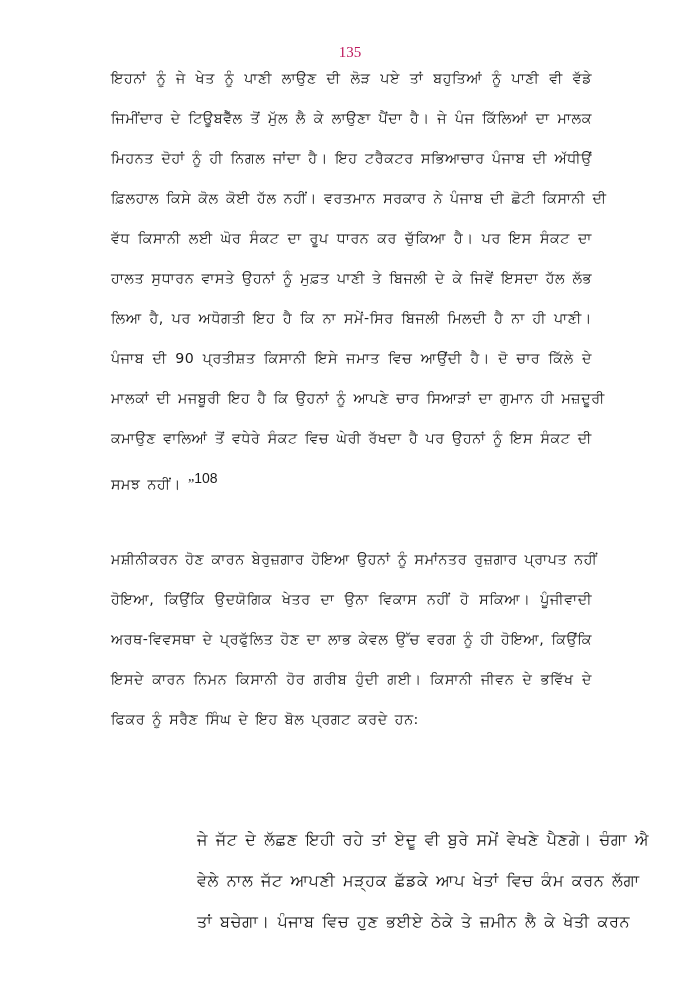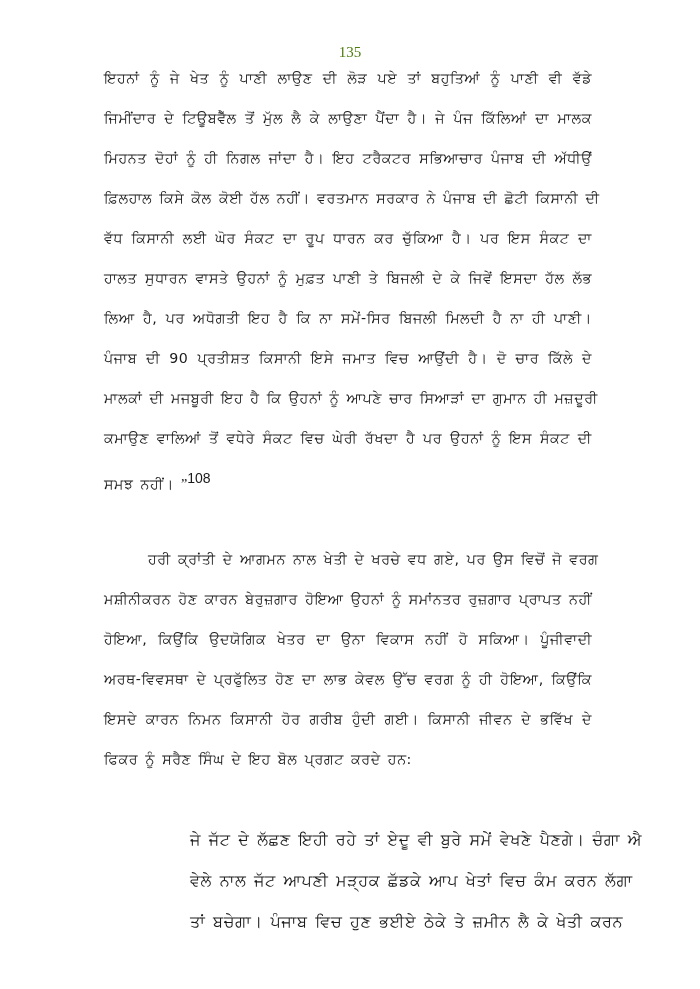--- a/index.html
+++ b/index.html
@@ -16,36 +16,37 @@
       color: #1a1a1a;
     }
     .page-number {
       position: absolute;
       top: 44px;
       left: 0;
       width: 700px;
       text-align: center;
       font-family: "Liberation Serif", "DejaVu Serif", serif;
       font-size: 15px;
-      color: #4d7c0f;
+      color: #be185d;
     }
     .text-block {
       position: absolute;
       left: 104px;
       width: 488px;
       font-size: 14.2px;
       letter-spacing: 0.6px;
       word-spacing: 2px;
     }
     .line {
       height: 40px;
       line-height: 40px;
       white-space: nowrap;
       text-align: justify;
       text-align-last: justify;
+      margin-left: 7px;
     }
     .line.last {
       text-align-last: left;
     }
     .para1 { top: 58px; }
     .para2 { top: 539px; }
     .para2 .line.first { padding-left: 44px; }
     .quote {
       position: absolute;
       top: 819px;
@@ -83,21 +84,20 @@
   <div class="line">ਪੰਜਾਬ ਦੀ 90 ਪ੍ਰਤੀਸ਼ਤ ਕਿਸਾਨੀ ਇਸੇ ਜਮਾਤ ਵਿਚ ਆਉਂਦੀ ਹੈ। ਦੋ ਚਾਰ ਕਿੱਲੇ ਦੇ</div>
   <div class="line">ਮਾਲਕਾਂ ਦੀ ਮਜਬੂਰੀ ਇਹ ਹੈ ਕਿ ਉਹਨਾਂ ਨੂੰ ਆਪਣੇ ਚਾਰ ਸਿਆੜਾਂ ਦਾ ਗੁਮਾਨ ਹੀ ਮਜ਼ਦੂਰੀ</div>
   <div class="line">ਕਮਾਉਣ ਵਾਲਿਆਂ ਤੋਂ ਵਧੇਰੇ ਸੰਕਟ ਵਿਚ ਘੇਰੀ ਰੱਖਦਾ ਹੈ ਪਰ ਉਹਨਾਂ ਨੂੰ ਇਸ ਸੰਕਟ ਦੀ</div>
   <div class="line last">
     <span>ਸਮਝ ਨਹੀਂ।</span>
     <span class="closequote">”</span><sup class="fn">108</sup>
   </div>
 </div>
 
 <div class="text-block para2">
-  <div class="line first">ਹਰੀ ਕ੍ਰਾਂਤੀ ਦੇ ਆਗਮਨ ਨਾਲ ਖੇਤੀ ਦੇ ਖਰਚੇ ਵਧ ਗਏ, ਪਰ ਉਸ ਵਿਚੋਂ ਜੋ ਵਰਗ</div>
   <div class="line">ਮਸ਼ੀਨੀਕਰਨ ਹੋਣ ਕਾਰਨ ਬੇਰੁਜ਼ਗਾਰ ਹੋਇਆ ਉਹਨਾਂ ਨੂੰ ਸਮਾਂਨਤਰ ਰੁਜ਼ਗਾਰ ਪ੍ਰਾਪਤ ਨਹੀਂ</div>
   <div class="line">ਹੋਇਆ, ਕਿਉਂਕਿ ਉਦਯੋਗਿਕ ਖੇਤਰ ਦਾ ਉਨਾ ਵਿਕਾਸ ਨਹੀਂ ਹੋ ਸਕਿਆ। ਪੂੰਜੀਵਾਦੀ</div>
   <div class="line">ਅਰਥ-ਵਿਵਸਥਾ ਦੇ ਪ੍ਰਫੁੱਲਿਤ ਹੋਣ ਦਾ ਲਾਭ ਕੇਵਲ ਉੱਚ ਵਰਗ ਨੂੰ ਹੀ ਹੋਇਆ, ਕਿਉਂਕਿ</div>
   <div class="line">ਇਸਦੇ ਕਾਰਨ ਨਿਮਨ ਕਿਸਾਨੀ ਹੋਰ ਗਰੀਬ ਹੁੰਦੀ ਗਈ। ਕਿਸਾਨੀ ਜੀਵਨ ਦੇ ਭਵਿੱਖ ਦੇ</div>
   <div class="line last">ਫਿਕਰ ਨੂੰ ਸਰੈਣ ਸਿੰਘ ਦੇ ਇਹ ਬੋਲ ਪ੍ਰਗਟ ਕਰਦੇ ਹਨ:</div>
 </div>
 
 <div class="quote">
   <div class="line">ਜੇ ਜੱਟ ਦੇ ਲੱਛਣ ਇਹੀ ਰਹੇ ਤਾਂ ਏਦੂ ਵੀ ਬੁਰੇ ਸਮੇਂ ਵੇਖਣੇ ਪੈਣਗੇ। ਚੰਗਾ ਐ</div>
   <div class="line">ਵੇਲੇ ਨਾਲ ਜੱਟ ਆਪਣੀ ਮੜ੍ਹਕ ਛੱਡਕੇ ਆਪ ਖੇਤਾਂ ਵਿਚ ਕੰਮ ਕਰਨ ਲੱਗਾ</div>

